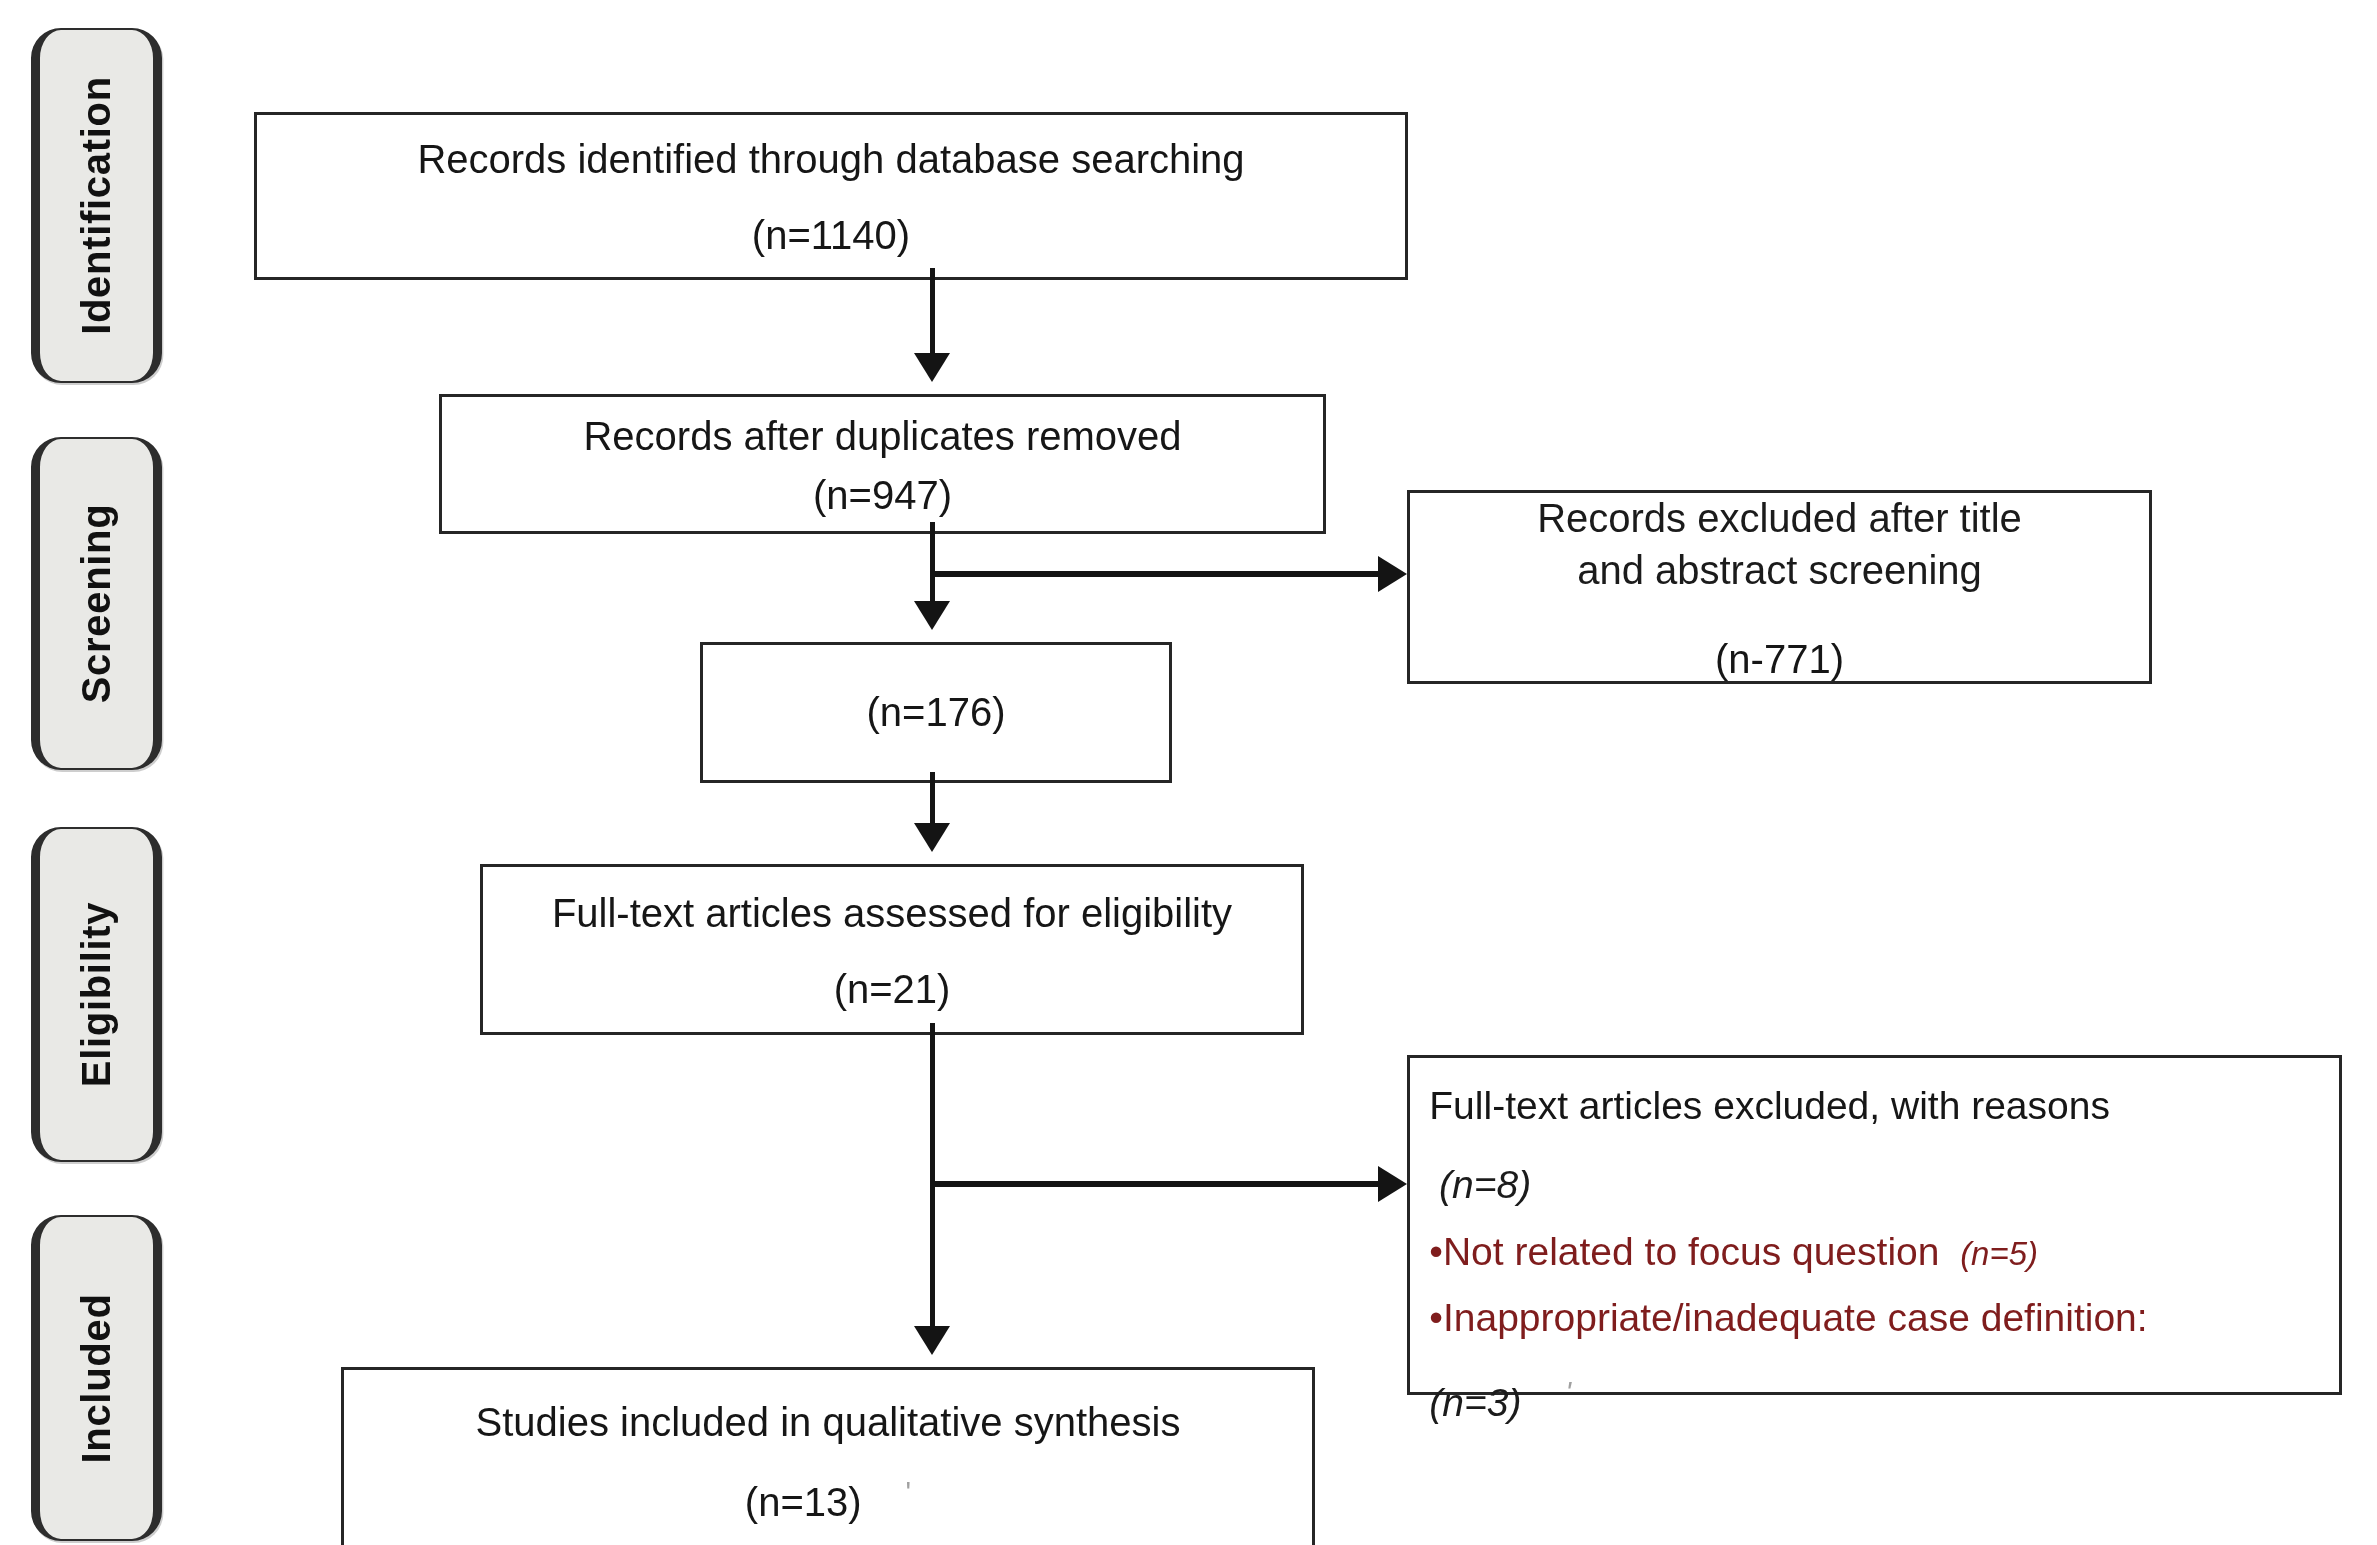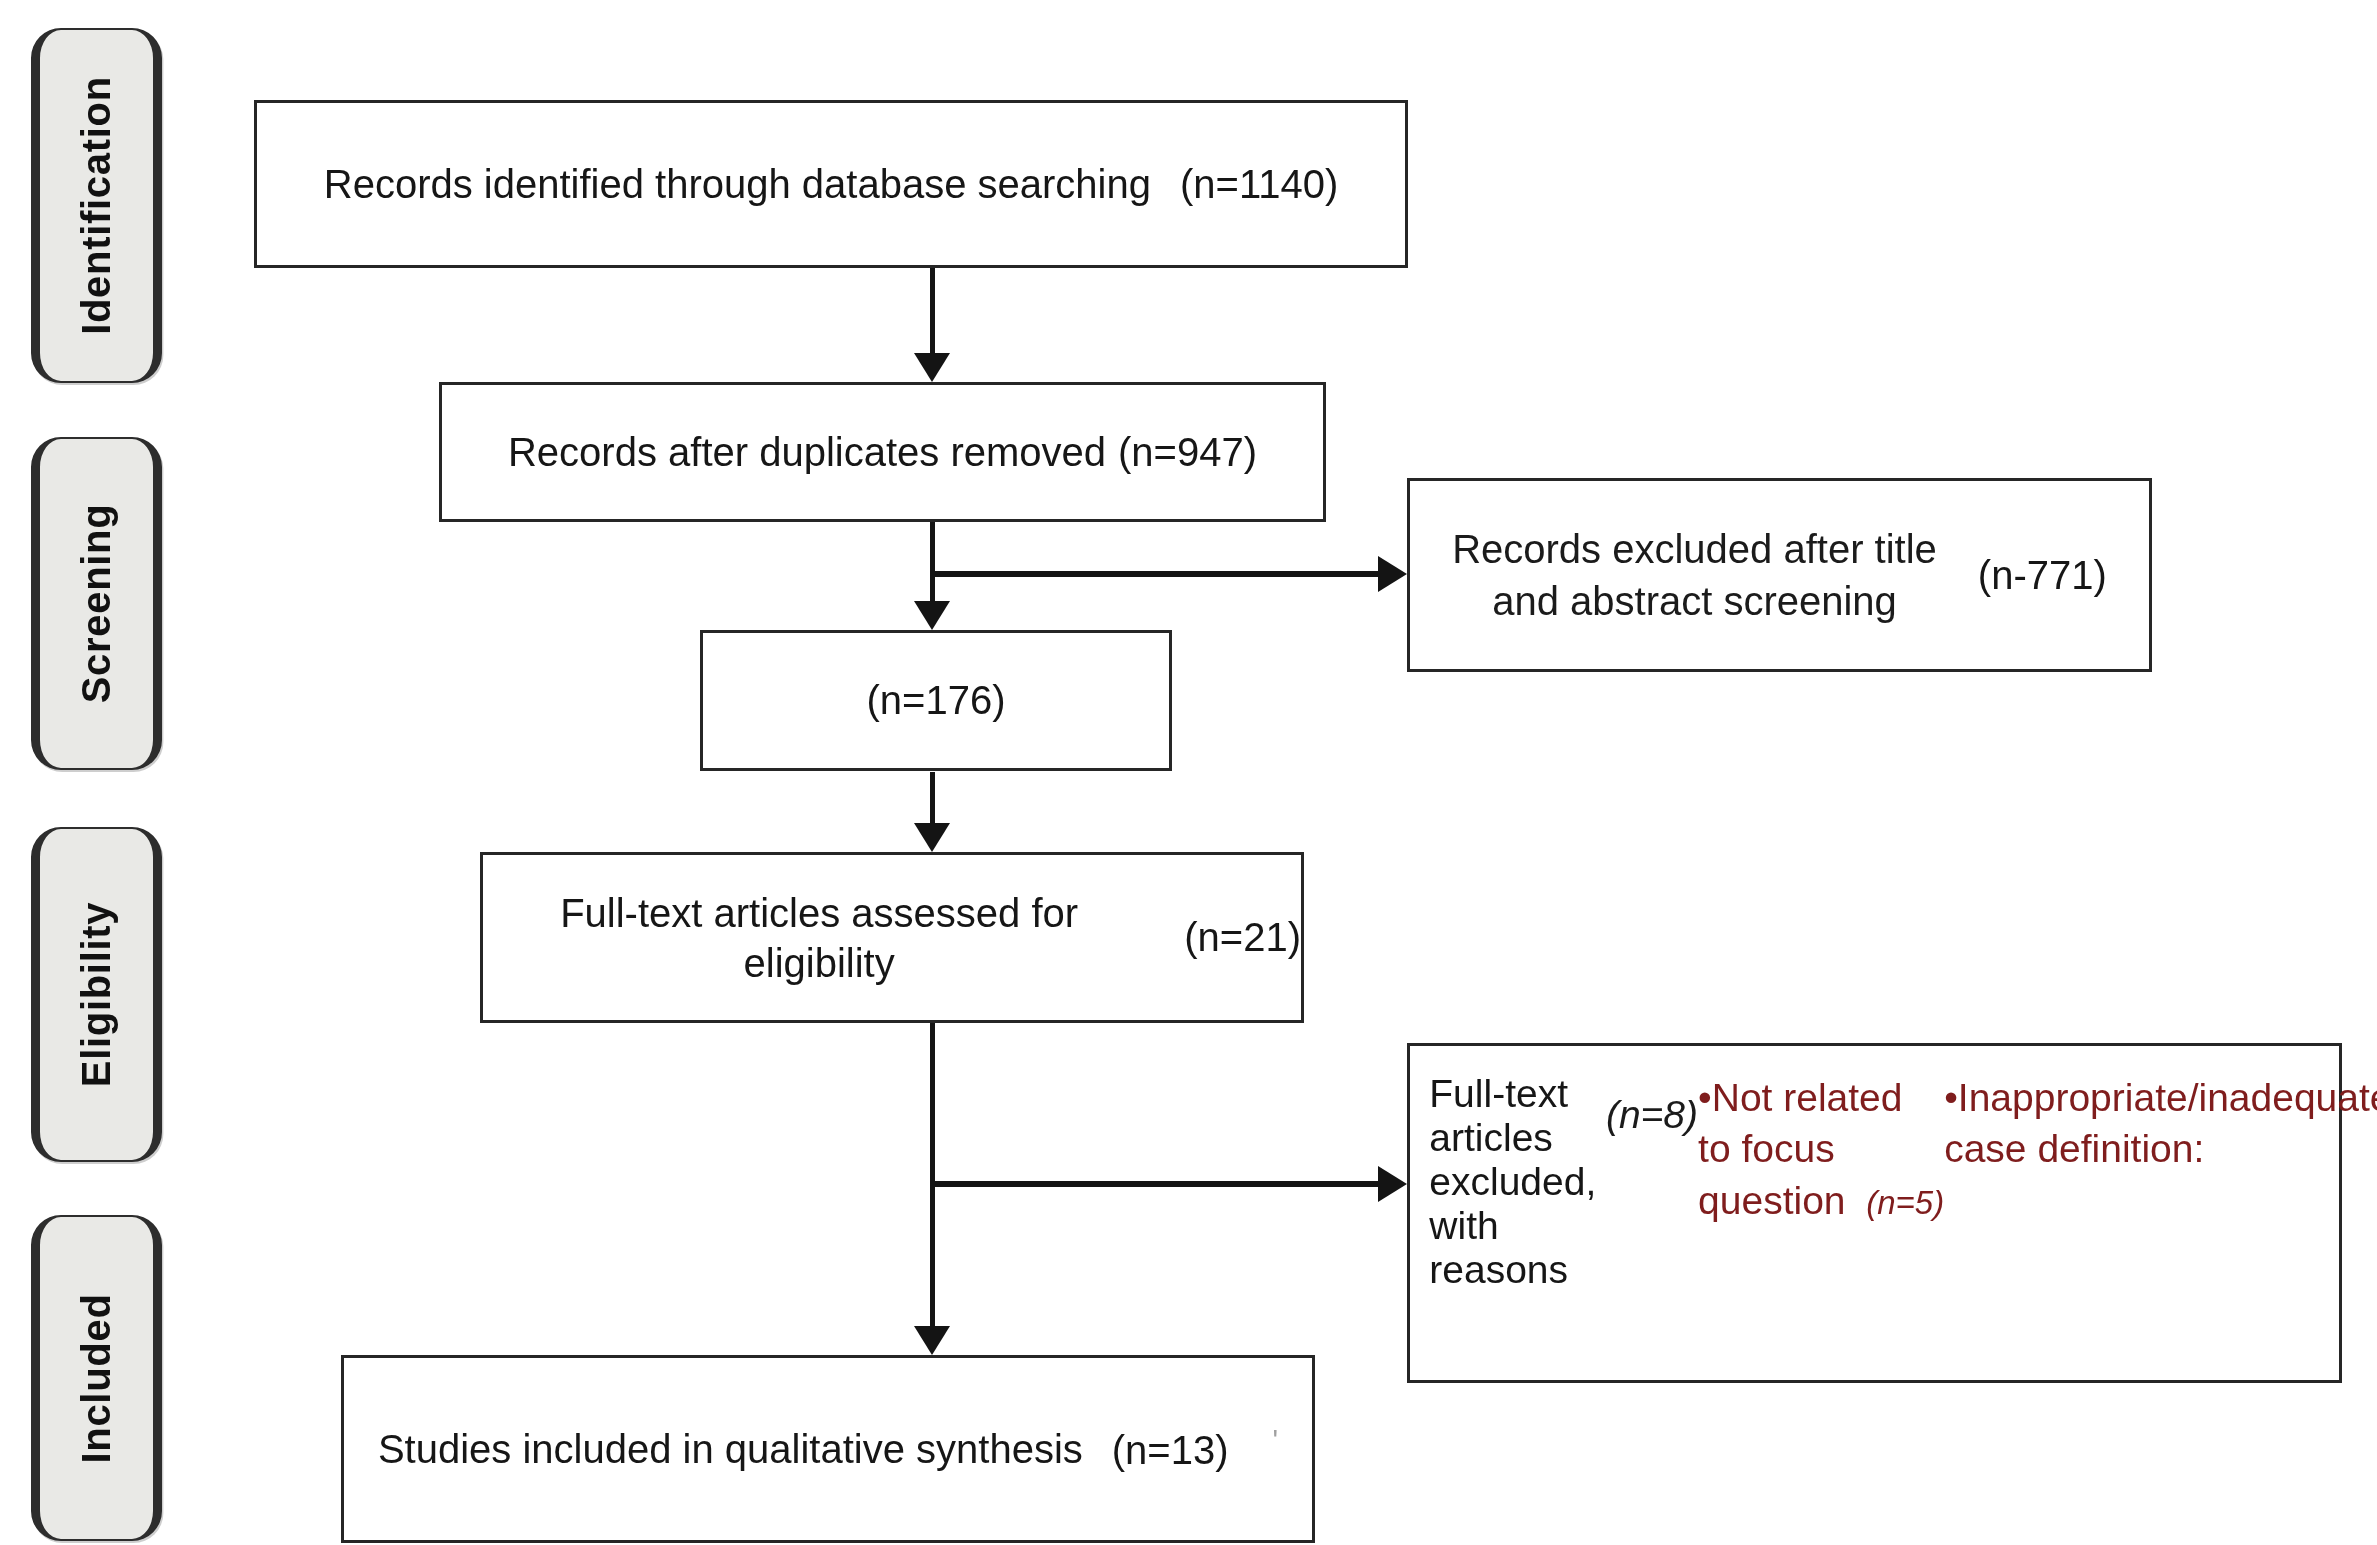--- a/index.html
+++ b/index.html
@@ -38,38 +38,39 @@
     color:#111;
   }
 
   
   .node{
     position:absolute;
     background:#ffffff;
     border:3.4px solid #262626;
     box-sizing:border-box;
     display:flex;
-    flex-direction:row;
+    flex-direction:column;
     align-items:center;
     justify-content:center;
     text-align:center;
     gap:29px;
+    margin-top:12px;
   }
   .node.tight{gap:12px;}
   .node .label{font-size:40px; line-height:1.25; color:#161616;}
   .node .count{font-size:40px; color:#161616;}
   .twoline{line-height:1.3; font-size:40px;}
 
   
   .node.leftalign{
     align-items:flex-start;
     text-align:left;
     justify-content:flex-start;
     padding:26px 20.7px 13.8px 19.3px;
-    gap:0;
+    gap:14px;
   }
   .xr-title{font-size:39px; color:#161616;}
   .xr-count{font-size:39px; font-style:italic; margin:20.7px 0 5.5px 9.7px;}
   .xr-reason{font-size:39px; line-height:1.32; color:#7f1d1d;}
   .xr-reason .count-inline{font-style:italic; font-size:33px; margin-left:20.7px;}
   .xr-final{font-size:39px; font-style:italic; margin-top:19.3px;}
   .stray{color:#a0a0a0; font-size:29px; margin-left:44px; vertical-align:super;}
 
   
   .vline{position:absolute; width:4.8px; background:#141414;}

